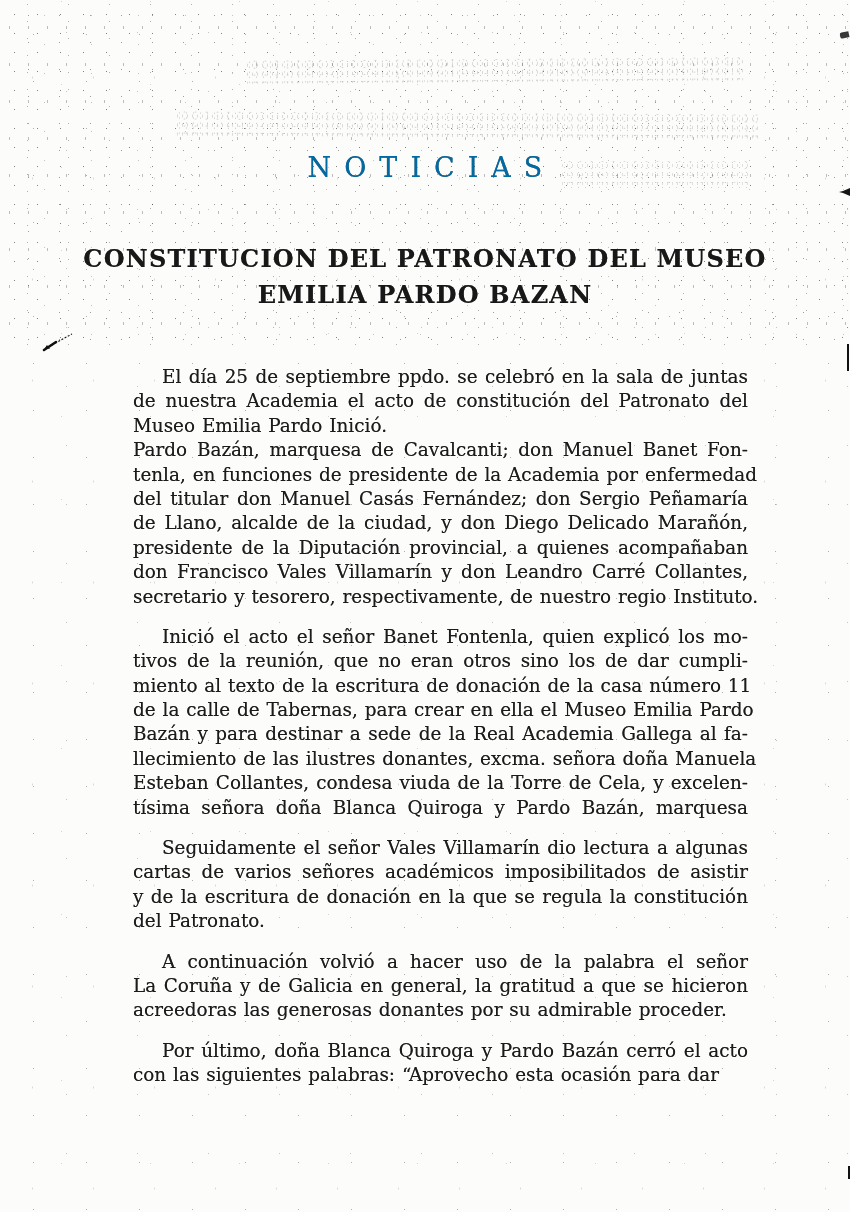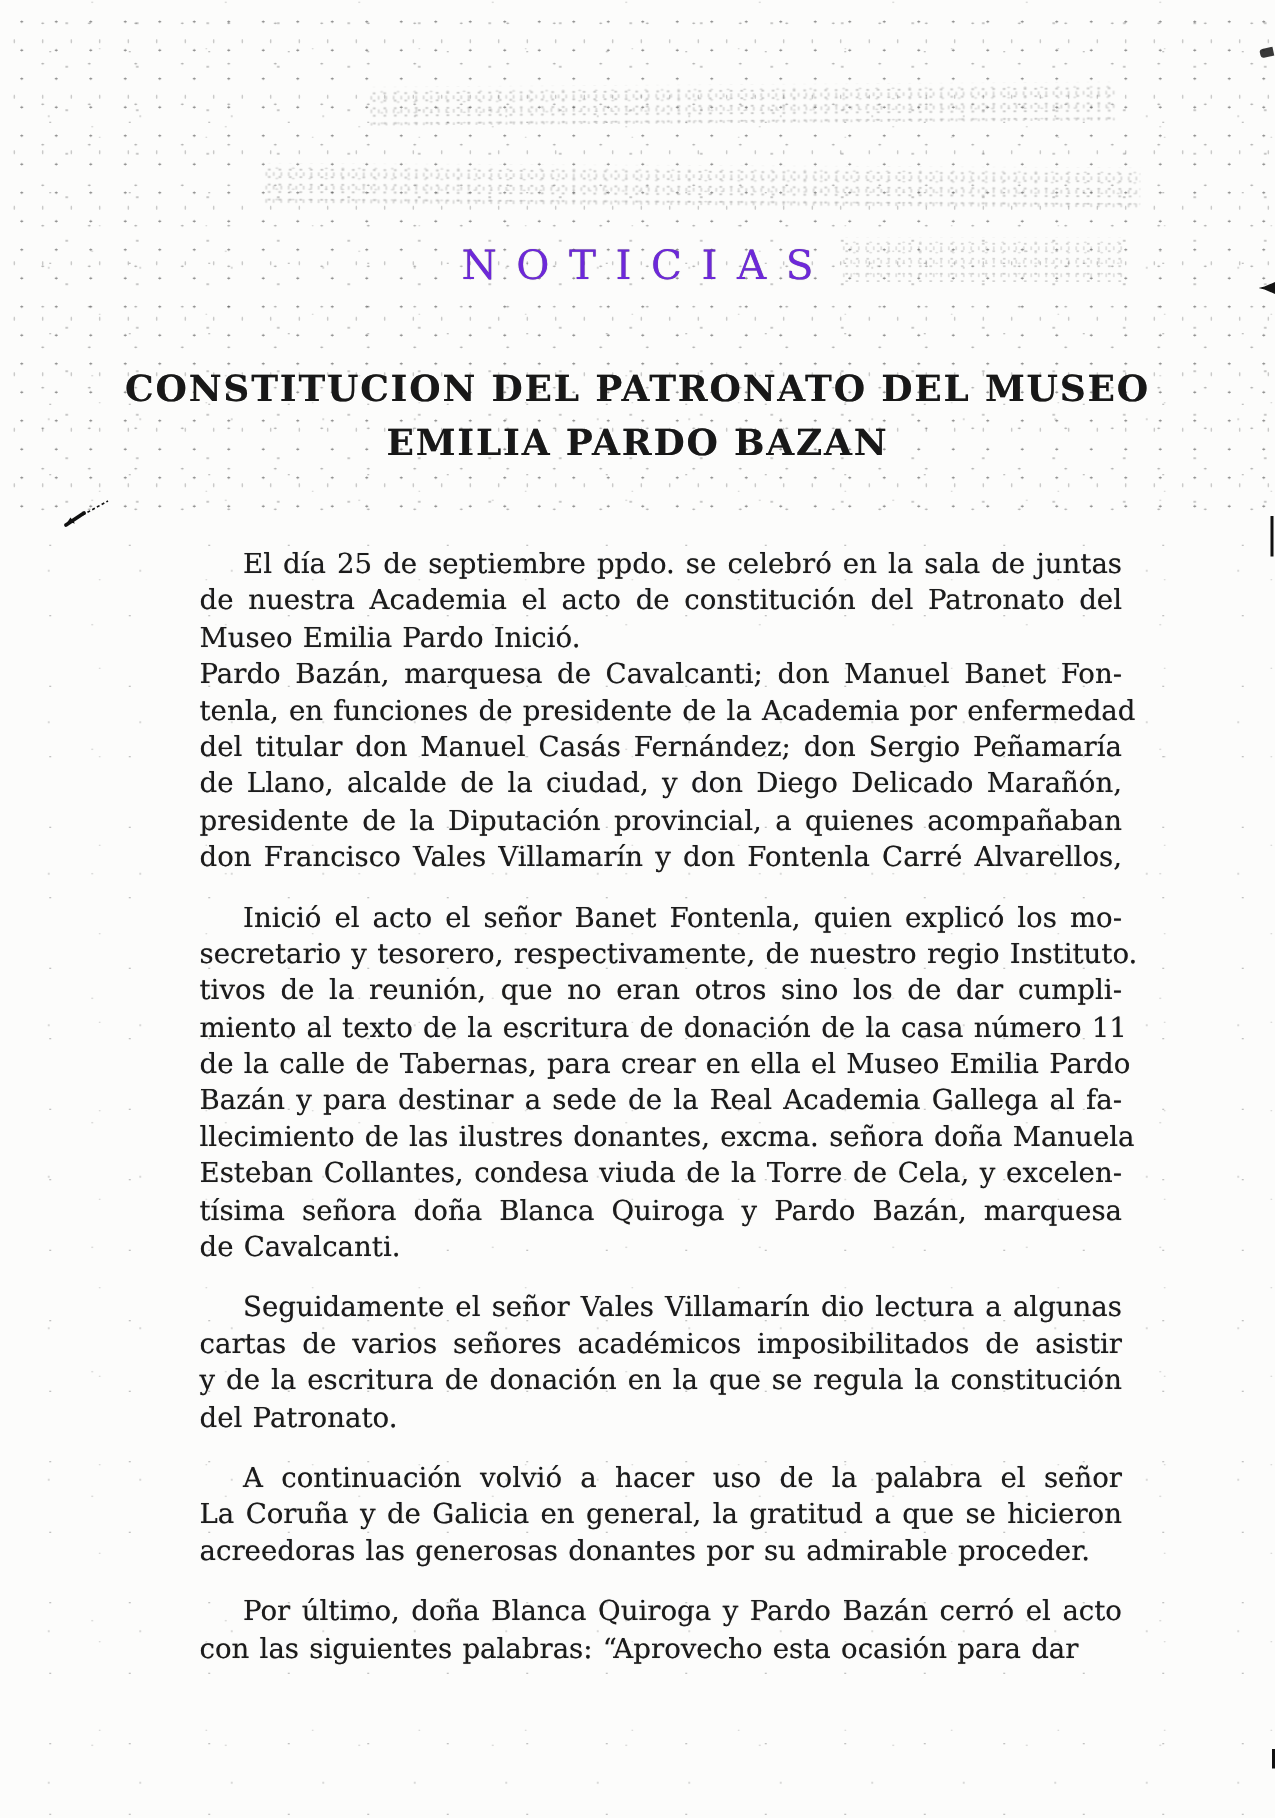--- a/index.html
+++ b/index.html
@@ -59,28 +59,28 @@
     opacity: 0.28;
     pointer-events: none;
   }
   .smudge-1 { left: 245px; top: 56px;  width: 500px; height: 26px; transform: rotate(-0.4deg); }
   .smudge-2 { left: 175px; top: 110px; width: 585px; height: 28px; transform: rotate(0.3deg); }
   .smudge-3 { left: 560px; top: 158px; width: 190px; height: 30px; opacity: 0.22; }
 
   
   .heading {
     position: absolute;
-    left: 0; top: 162px;
+    left: 0; top: 152px;
     width: 100%;
     text-align: center;
     font-size: 27px;
     font-weight: 500;
     letter-spacing: 13px;
     text-indent: 13px; 
-    color: #6d28d9;
+    color: #0369a1;
     text-shadow: 0 0 0.5px rgba(0,0,0,0.55);
   }
   .subtitle {
     position: absolute;
     left: 0; top: 241px;
     width: 100%;
     text-align: center;
     font-size: 24px;
     font-weight: bold;
     letter-spacing: 1.2px;
@@ -175,31 +175,30 @@
 
   <div class="body-text">
       <div class="line first">El día 25 de septiembre ppdo. se celebró en la sala de juntas</div>
       <div class="line">de nuestra Academia el acto de constitución del Patronato del</div>
       <div class="line last">Museo Emilia Pardo Inició.</div>
       <div class="line">Pardo Bazán, marquesa de Cavalcanti; don Manuel Banet Fon-</div>
       <div class="line">tenla, en funciones de presidente de la Academia por enfermedad</div>
       <div class="line">del titular don Manuel Casás Fernández; don Sergio Peñamaría</div>
       <div class="line">de Llano, alcalde de la ciudad, y don Diego Delicado Marañón,</div>
       <div class="line">presidente de la Diputación provincial, a quienes acompañaban</div>
-      <div class="line">don Francisco Vales Villamarín y don Fontenla Carré Alvarellos,</div>
+      <div class="line">don Francisco Vales Villamarín y don Leandro Carré Collantes,</div>
+      <div class="line last">secretario y tesorero, respectivamente, de nuestro regio Instituto.</div>
       <div class="line first">Inició el acto el señor Banet Fontenla, quien explicó los mo-</div>
-      <div class="line last">secretario y tesorero, respectivamente, de nuestro regio Instituto.</div>
       <div class="line">tivos de la reunión, que no eran otros sino los de dar cumpli-</div>
       <div class="line">miento al texto de la escritura de donación de la casa número 11</div>
       <div class="line">de la calle de Tabernas, para crear en ella el Museo Emilia Pardo</div>
       <div class="line">Bazán y para destinar a sede de la Real Academia Gallega al fa-</div>
       <div class="line">llecimiento de las ilustres donantes, excma. señora doña Manuela</div>
       <div class="line">Esteban Collantes, condesa viuda de la Torre de Cela, y excelen-</div>
       <div class="line">tísima señora doña Blanca Quiroga y Pardo Bazán, marquesa</div>
-      <div class="line last">de Cavalcanti.</div>
       <div class="line first">Seguidamente el señor Vales Villamarín dio lectura a algunas</div>
       <div class="line">cartas de varios señores académicos imposibilitados de asistir</div>
       <div class="line">y de la escritura de donación en la que se regula la constitución</div>
       <div class="line last">del Patronato.</div>
       <div class="line first">A continuación volvió a hacer uso de la palabra el señor</div>
       <div class="line">La Coruña y de Galicia en general, la gratitud a que se hicieron</div>
       <div class="line last">acreedoras las generosas donantes por su admirable proceder.</div>
       <div class="line first">Por último, doña Blanca Quiroga y Pardo Bazán cerró el acto</div>
       <div class="line last">con las siguientes palabras: “Aprovecho esta ocasión para dar</div>
     </div>

